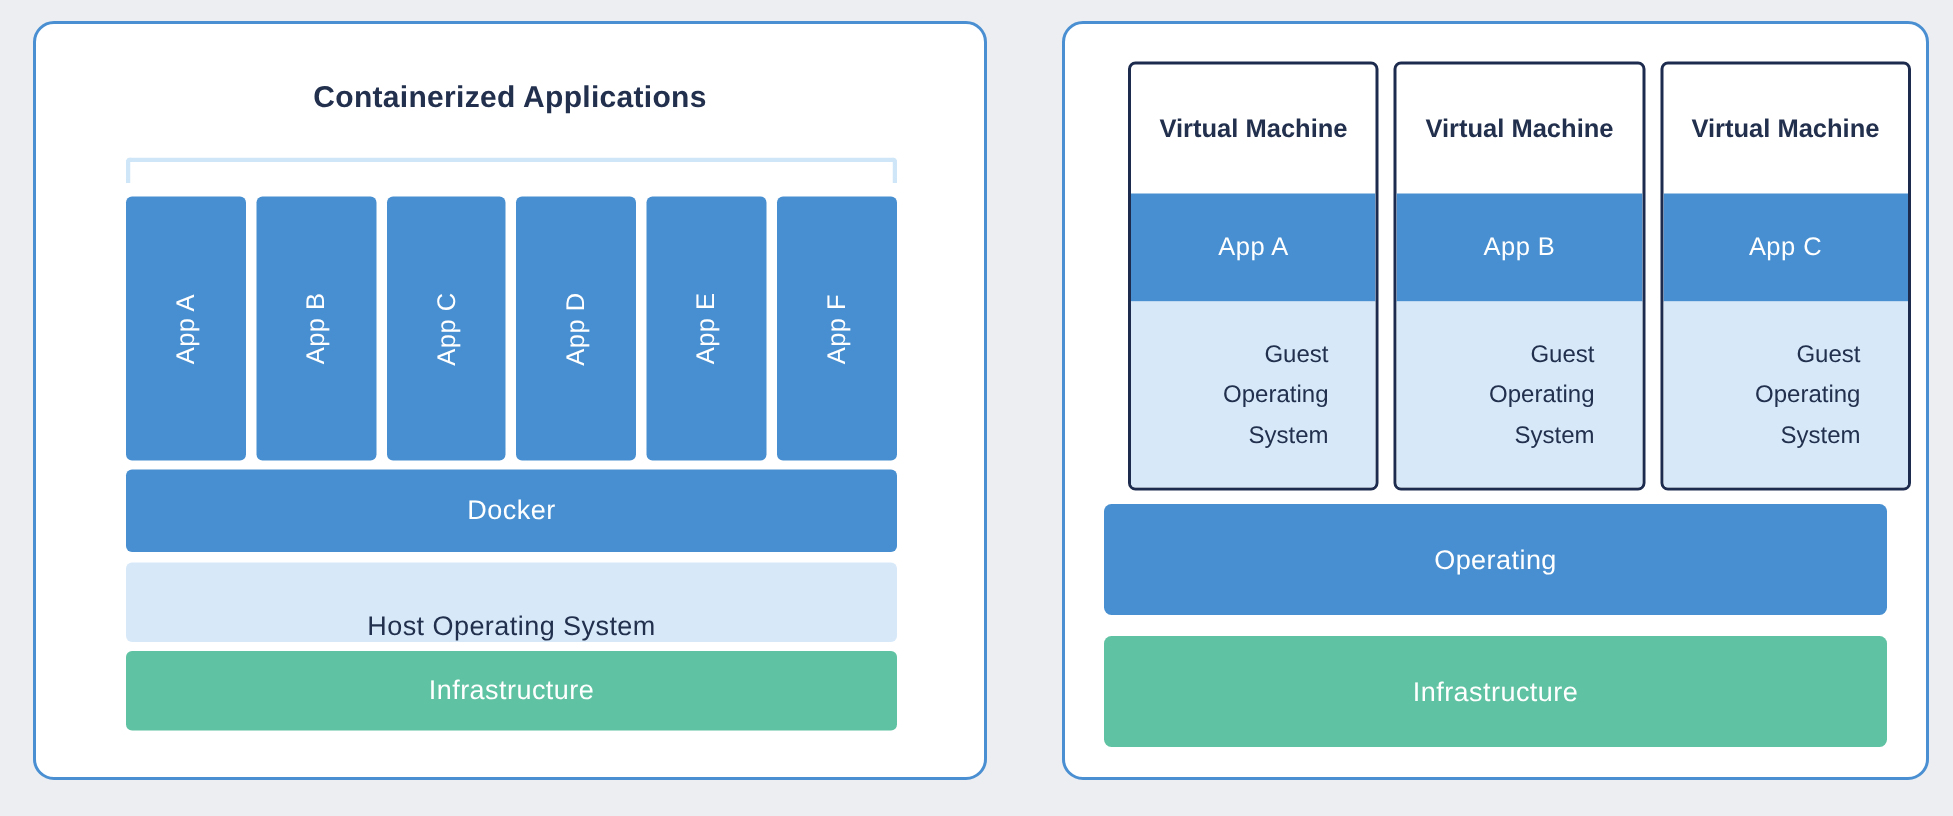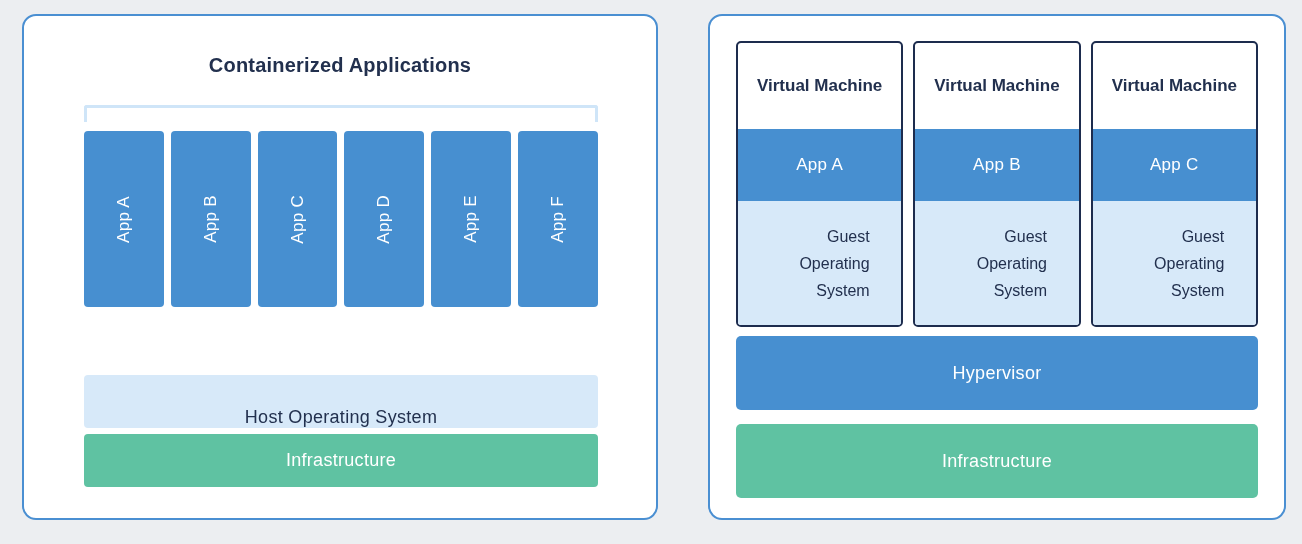--- a/index.html
+++ b/index.html
@@ -92,21 +92,21 @@
   .layer.light { background: var(--box-light-blue); color: var(--text-dark); }
   .layer.green { background: var(--box-green); color: var(--text-light); }
 
   .layer.docker  { top: 297px; height: 55px; }
   .layer.host-os { top: 359px; height: 53px; align-items: flex-end; }
   .layer.infra-l { top: 418px; height: 53px; }
 
   
   .vm-row {
     position: absolute;
-    left: 26px; top: 25px;
+    left: 42px; top: 25px;
     width: 522px; height: 286px;
     display: flex;
     gap: 10px;
   }
   .vm-box {
     flex: 1;
     background: var(--panel-bg);
     border: 2px solid var(--vm-border);
     border-radius: 5px;
     display: flex;
@@ -173,20 +173,23 @@
         <span class="app-label">App D</span>
       </div>
       <div class="app-box">
         <span class="app-label">App E</span>
       </div>
       <div class="app-box">
         <span class="app-label">App F</span>
       </div>
     </div>
 
+    <div class="layer blue docker">
+      <span>Docker</span>
+    </div>
     <div class="layer light host-os">
       <span>Host Operating System</span>
     </div>
     <div class="layer green infra-l">
       <span>Infrastructure</span>
     </div>
   </section>
 
   <section class="panel right">
     <div class="vm-row">
@@ -211,20 +214,20 @@
         <div class="vm-title">Virtual Machine</div>
         <div class="vm-app">App C</div>
         <div class="vm-os">
           <span>Guest Operating System</span>
         </div>
       </div>
 
     </div>
 
     <div class="layer blue hypervisor">
-      <span>Hypervisor</span>
+      <span>Operating</span>
     </div>
     <div class="layer green infra-r">
       <span>Infrastructure</span>
     </div>
   </section>
 
 </div>
 
 </body></html>

